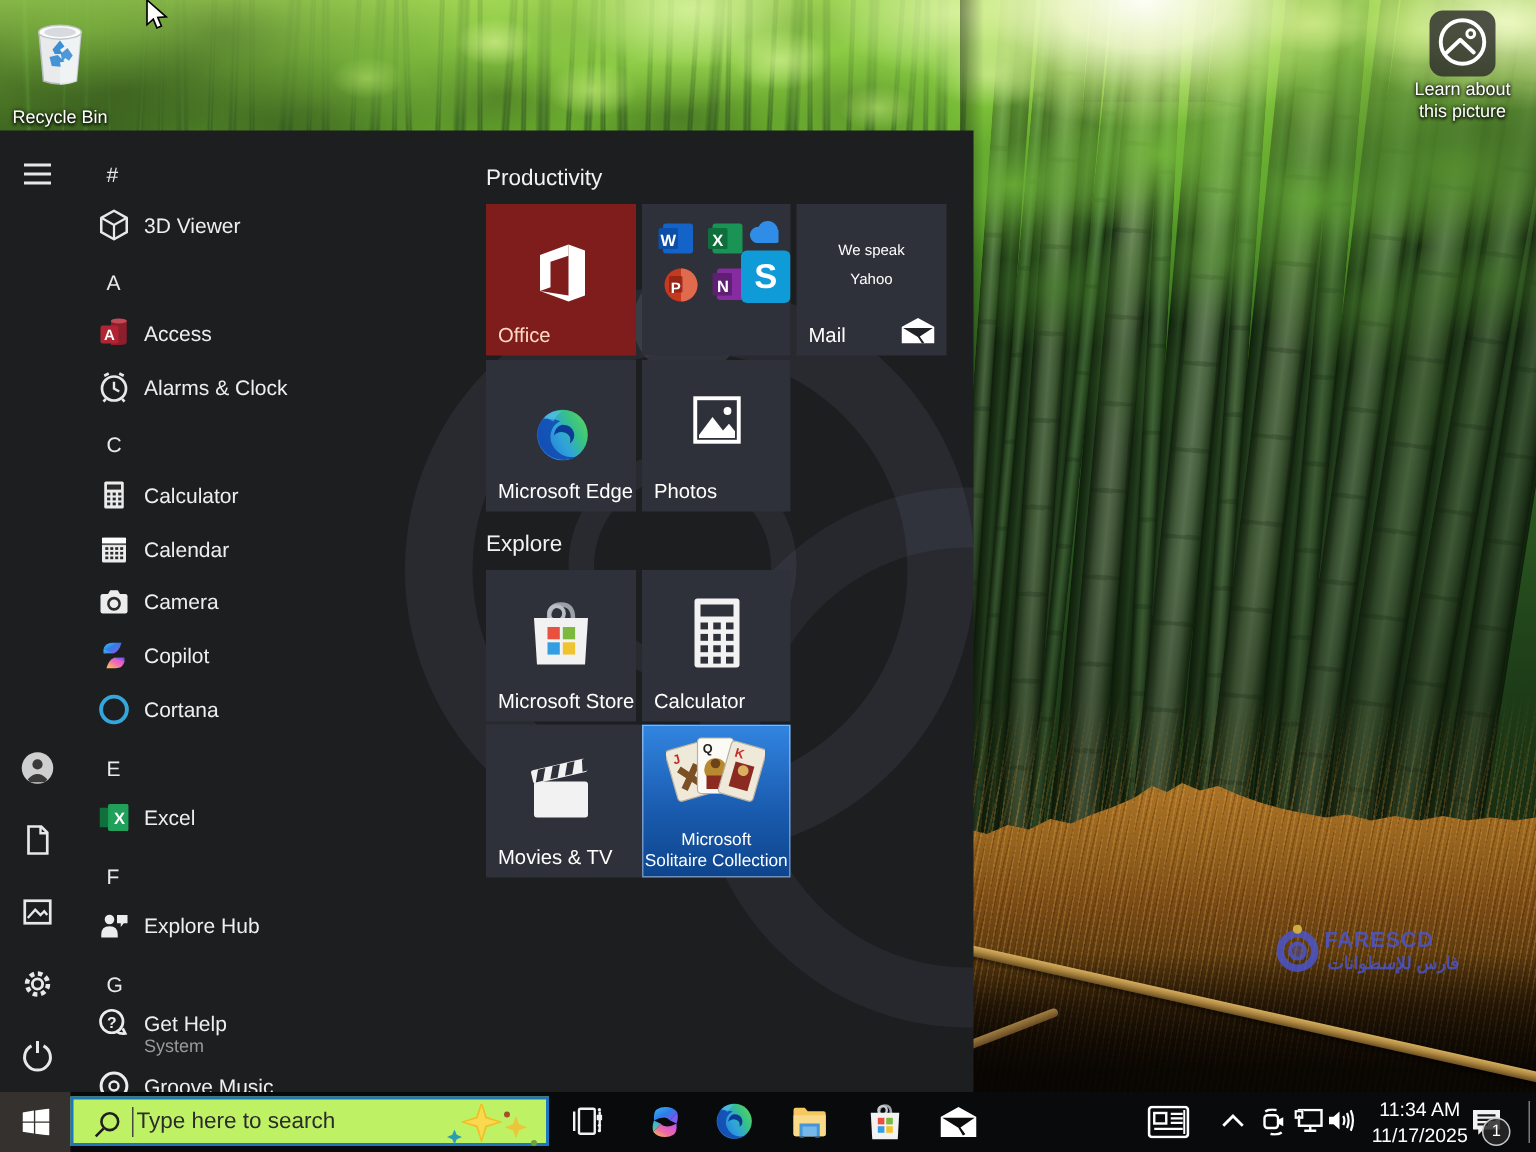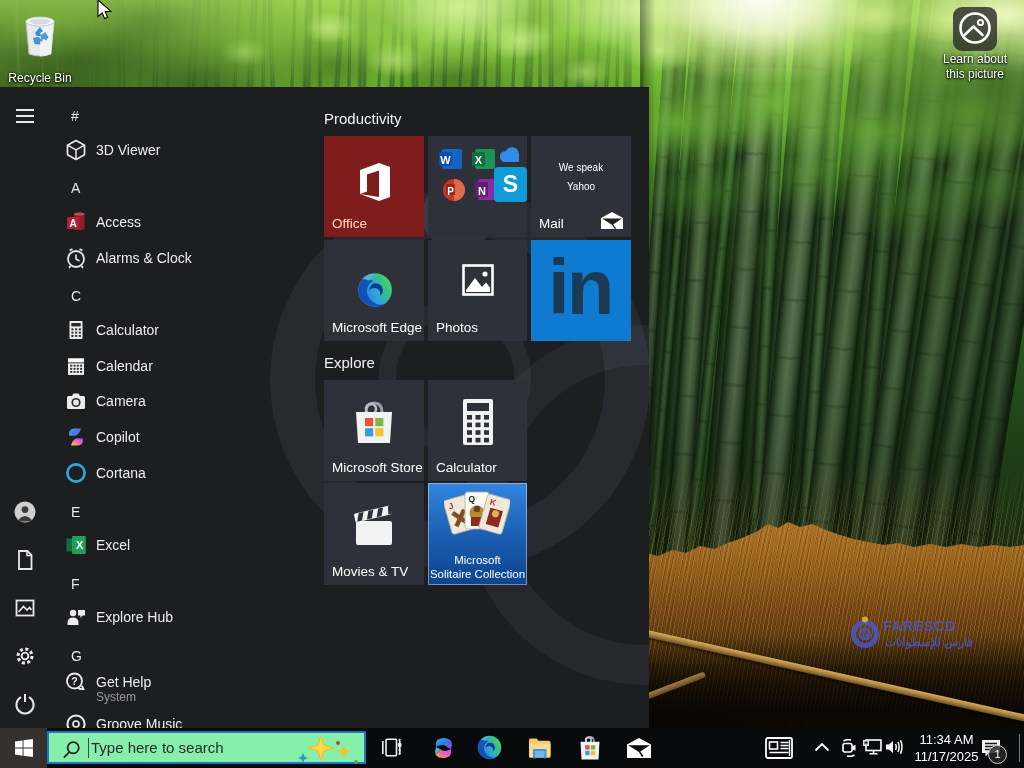--- a/index.html
+++ b/index.html
@@ -99,21 +99,21 @@
 .ric{position:absolute;left:14px;width:22px;height:22px;}
 .hdr{position:absolute;left:71px;color:#e9e9e9;font-size:14px;}
 .app{position:absolute;left:96px;color:#eeeeee;font-size:14px;white-space:nowrap;}
 .aic{position:absolute;left:65px;width:22px;height:22px;}
 .ghs{position:absolute;left:96px;color:#9a9a9a;font-size:12px;}
 .tile{position:absolute;background:#2e3139;overflow:hidden;}
 .tlab{position:absolute;left:8px;bottom:6px;color:#fff;font-size:13.5px;white-space:nowrap;}
 .ghead{position:absolute;color:#f2f2f2;font-size:15px;}
 #bar{position:absolute;left:0;top:728px;width:1024px;height:40px;background:#090a0c;z-index:10;}
 #startzone{position:absolute;left:0;top:0;width:47px;height:40px;background:#34312f;}
-#sbox{position:absolute;left:47px;top:3px;width:319px;height:33px;background:#86efac;border:2px solid #1d77c0;box-sizing:border-box;padding-left:38px;}
+#sbox{position:absolute;left:47px;top:3px;width:319px;height:33px;background:#bef264;border:2px solid #1d77c0;box-sizing:border-box;padding-left:38px;}
 #stext{position:absolute;left:42px;top:6px;color:#2b2b2b;font-size:15px;}
 #clock{position:absolute;right:40px;top:3px;width:75px;text-align:center;color:#fff;font-size:13px;line-height:17px;}
 #sdsep{position:absolute;right:4px;top:6px;width:1px;height:28px;background:#7a7a7a;}
 </style></head><body>
 <div id="wall">
     <div class="bk" style="left:18px;top:-20px;height:320px;width:6px;transform:rotate(-2deg);background:linear-gradient(90deg,rgba(18,40,12,.15),rgba(35,75,24,.95) 30%,rgba(64,112,40,.95) 55%,rgba(35,75,24,.95) 75%,rgba(18,40,12,.15));"></div>
     <div class="bk" style="left:38px;top:-20px;height:320px;width:4px;transform:rotate(2deg);background:linear-gradient(90deg,rgba(18,40,12,.15),rgba(35,75,24,.95) 30%,rgba(64,112,40,.95) 55%,rgba(35,75,24,.95) 75%,rgba(18,40,12,.15));"></div>
     <div class="bk" style="left:52px;top:-20px;height:320px;width:8px;transform:rotate(1deg);background:linear-gradient(90deg,rgba(18,40,12,.15),rgba(35,75,24,.95) 30%,rgba(64,112,40,.95) 55%,rgba(35,75,24,.95) 75%,rgba(18,40,12,.15));"></div>
     <div class="bk" style="left:72px;top:-20px;height:320px;width:4px;transform:rotate(-1deg);background:linear-gradient(90deg,rgba(18,40,12,.15),rgba(35,75,24,.95) 30%,rgba(64,112,40,.95) 55%,rgba(35,75,24,.95) 75%,rgba(18,40,12,.15));"></div>
     <div class="bk" style="left:88px;top:-20px;height:320px;width:5px;transform:rotate(3deg);background:linear-gradient(90deg,rgba(18,40,12,.15),rgba(35,75,24,.95) 30%,rgba(64,112,40,.95) 55%,rgba(35,75,24,.95) 75%,rgba(18,40,12,.15));"></div>
@@ -439,23 +439,20 @@
       <div class="tlab">Microsoft Edge</div>
     </div>
     <div class="tile" style="left:428px;top:153px;width:99px;height:101px;">
 <svg class="abs" style="left:34px;top:24px" width="32" height="32" viewBox="0 0 32 32">
 <rect x="1.5" y="1.5" width="29" height="29" fill="none" stroke="#fff" stroke-width="2.6"></rect>
 <path d="M4 26 L13 14 L20 23 L24 18.5 L28 23.5 L28 28 L4 28 Z" fill="#fff"></path>
 <circle cx="23" cy="10" r="2.6" fill="#fff"></circle>
       </svg>
 <div class="tlab">Photos</div>
     </div>
-    <div class="tile" style="left:531px;top:153px;width:100px;height:101px;background:#0f7bd0;">
-<div class="abs" style="left:17px;top:16px;color:#1b3a55;font-size:78px;font-weight:bold;letter-spacing:-3px;line-height:62px;">in</div>
-    </div>
     <div class="tile" style="left:324px;top:293px;width:100px;height:101px;">
 <svg class="abs" style="left:27px;top:20px" width="46" height="46" viewBox="0 0 46 46">
 <path d="M15 12 Q15 3 23 3 Q31 3 31 12" fill="none" stroke="#9aa0a6" stroke-width="3"></path>
 <circle cx="20" cy="9" r="5" fill="none" stroke="#b9bec4" stroke-width="2.5"></circle>
 <path d="M5 12 L41 12 L39 43 L7 43 Z" fill="#f2f2f2"></path>
 <g>
           <rect x="14" y="18" width="8.2" height="8.2" fill="#e8503f"></rect>
           <rect x="24.2" y="18" width="8.2" height="8.2" fill="#7db93f"></rect>
 <rect x="14" y="28.2" width="8.2" height="8.2" fill="#359ee2"></rect>
           <rect x="24.2" y="28.2" width="8.2" height="8.2" fill="#f0c330"></rect>
@@ -477,21 +474,21 @@
 <rect x="7" y="32.2" width="5" height="4.6"></rect>
           <rect x="15.5" y="32.2" width="5" height="4.6"></rect>
           <rect x="24" y="32.2" width="5" height="4.6"></rect>
 <rect x="7" y="39.8" width="5" height="4.6"></rect>
           <rect x="15.5" y="39.8" width="5" height="4.6"></rect>
           <rect x="24" y="39.8" width="5" height="4.6"></rect>
         </g>
 </svg>
       <div class="tlab">Calculator</div>
     </div>
-    <div class="tile" style="left:324px;top:396px;width:100px;height:102px;">
+    <div class="tile" style="left:324px;top:396px;width:100px;height:102px;padding-left:20px;">
 <svg class="abs" style="left:28px;top:22px" width="44" height="42" viewBox="0 0 44 42">
 <rect x="4" y="16" width="36" height="24" rx="2" fill="#f2f2f2"></rect>
 <g transform="rotate(-13 6 14)">
           <rect x="3" y="8" width="37" height="9" rx="1.5" fill="#f2f2f2"></rect>
 <g fill="#2e3139">
             <path d="M8 8.4 l5 0 l-3.4 8 l-5 0 Z"></path>
             <path d="M18 8.4 l5 0 l-3.4 8 l-5 0 Z"></path>
             <path d="M28 8.4 l5 0 l-3.4 8 l-5 0 Z"></path>
             <path d="M38 8.4 l4 0 l-2 8 l-3.4 0 Z"></path>
           </g>

